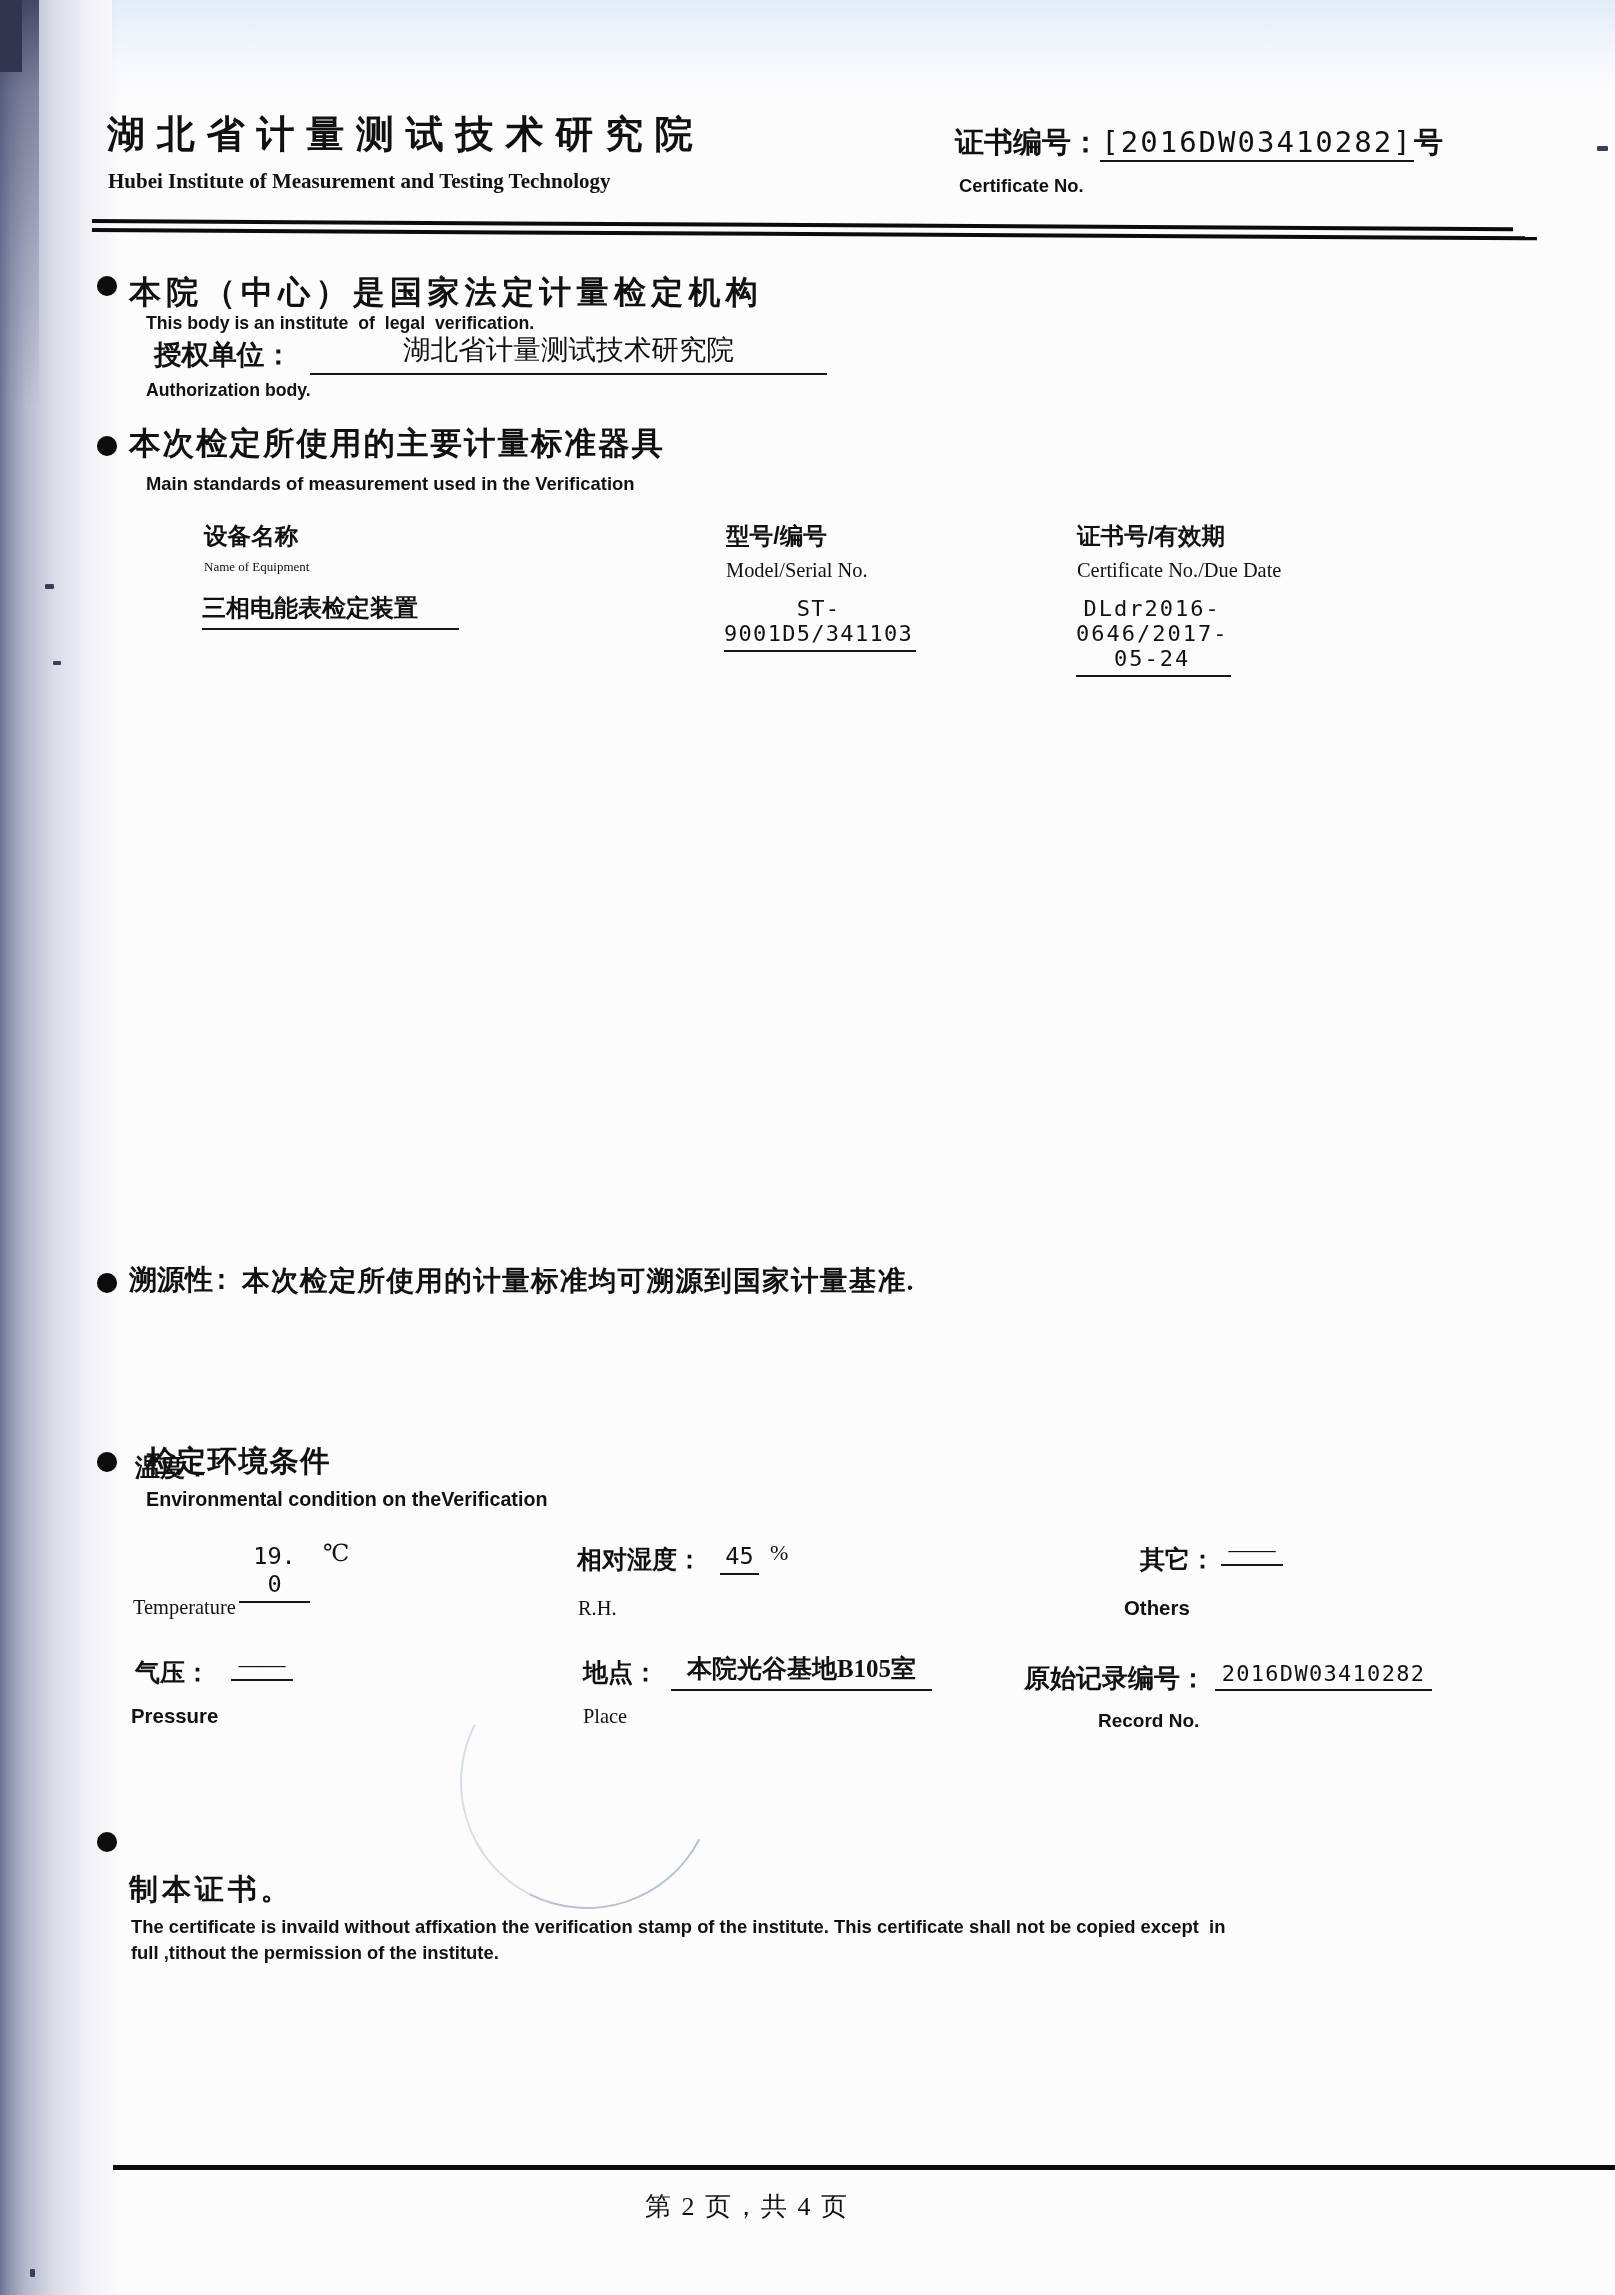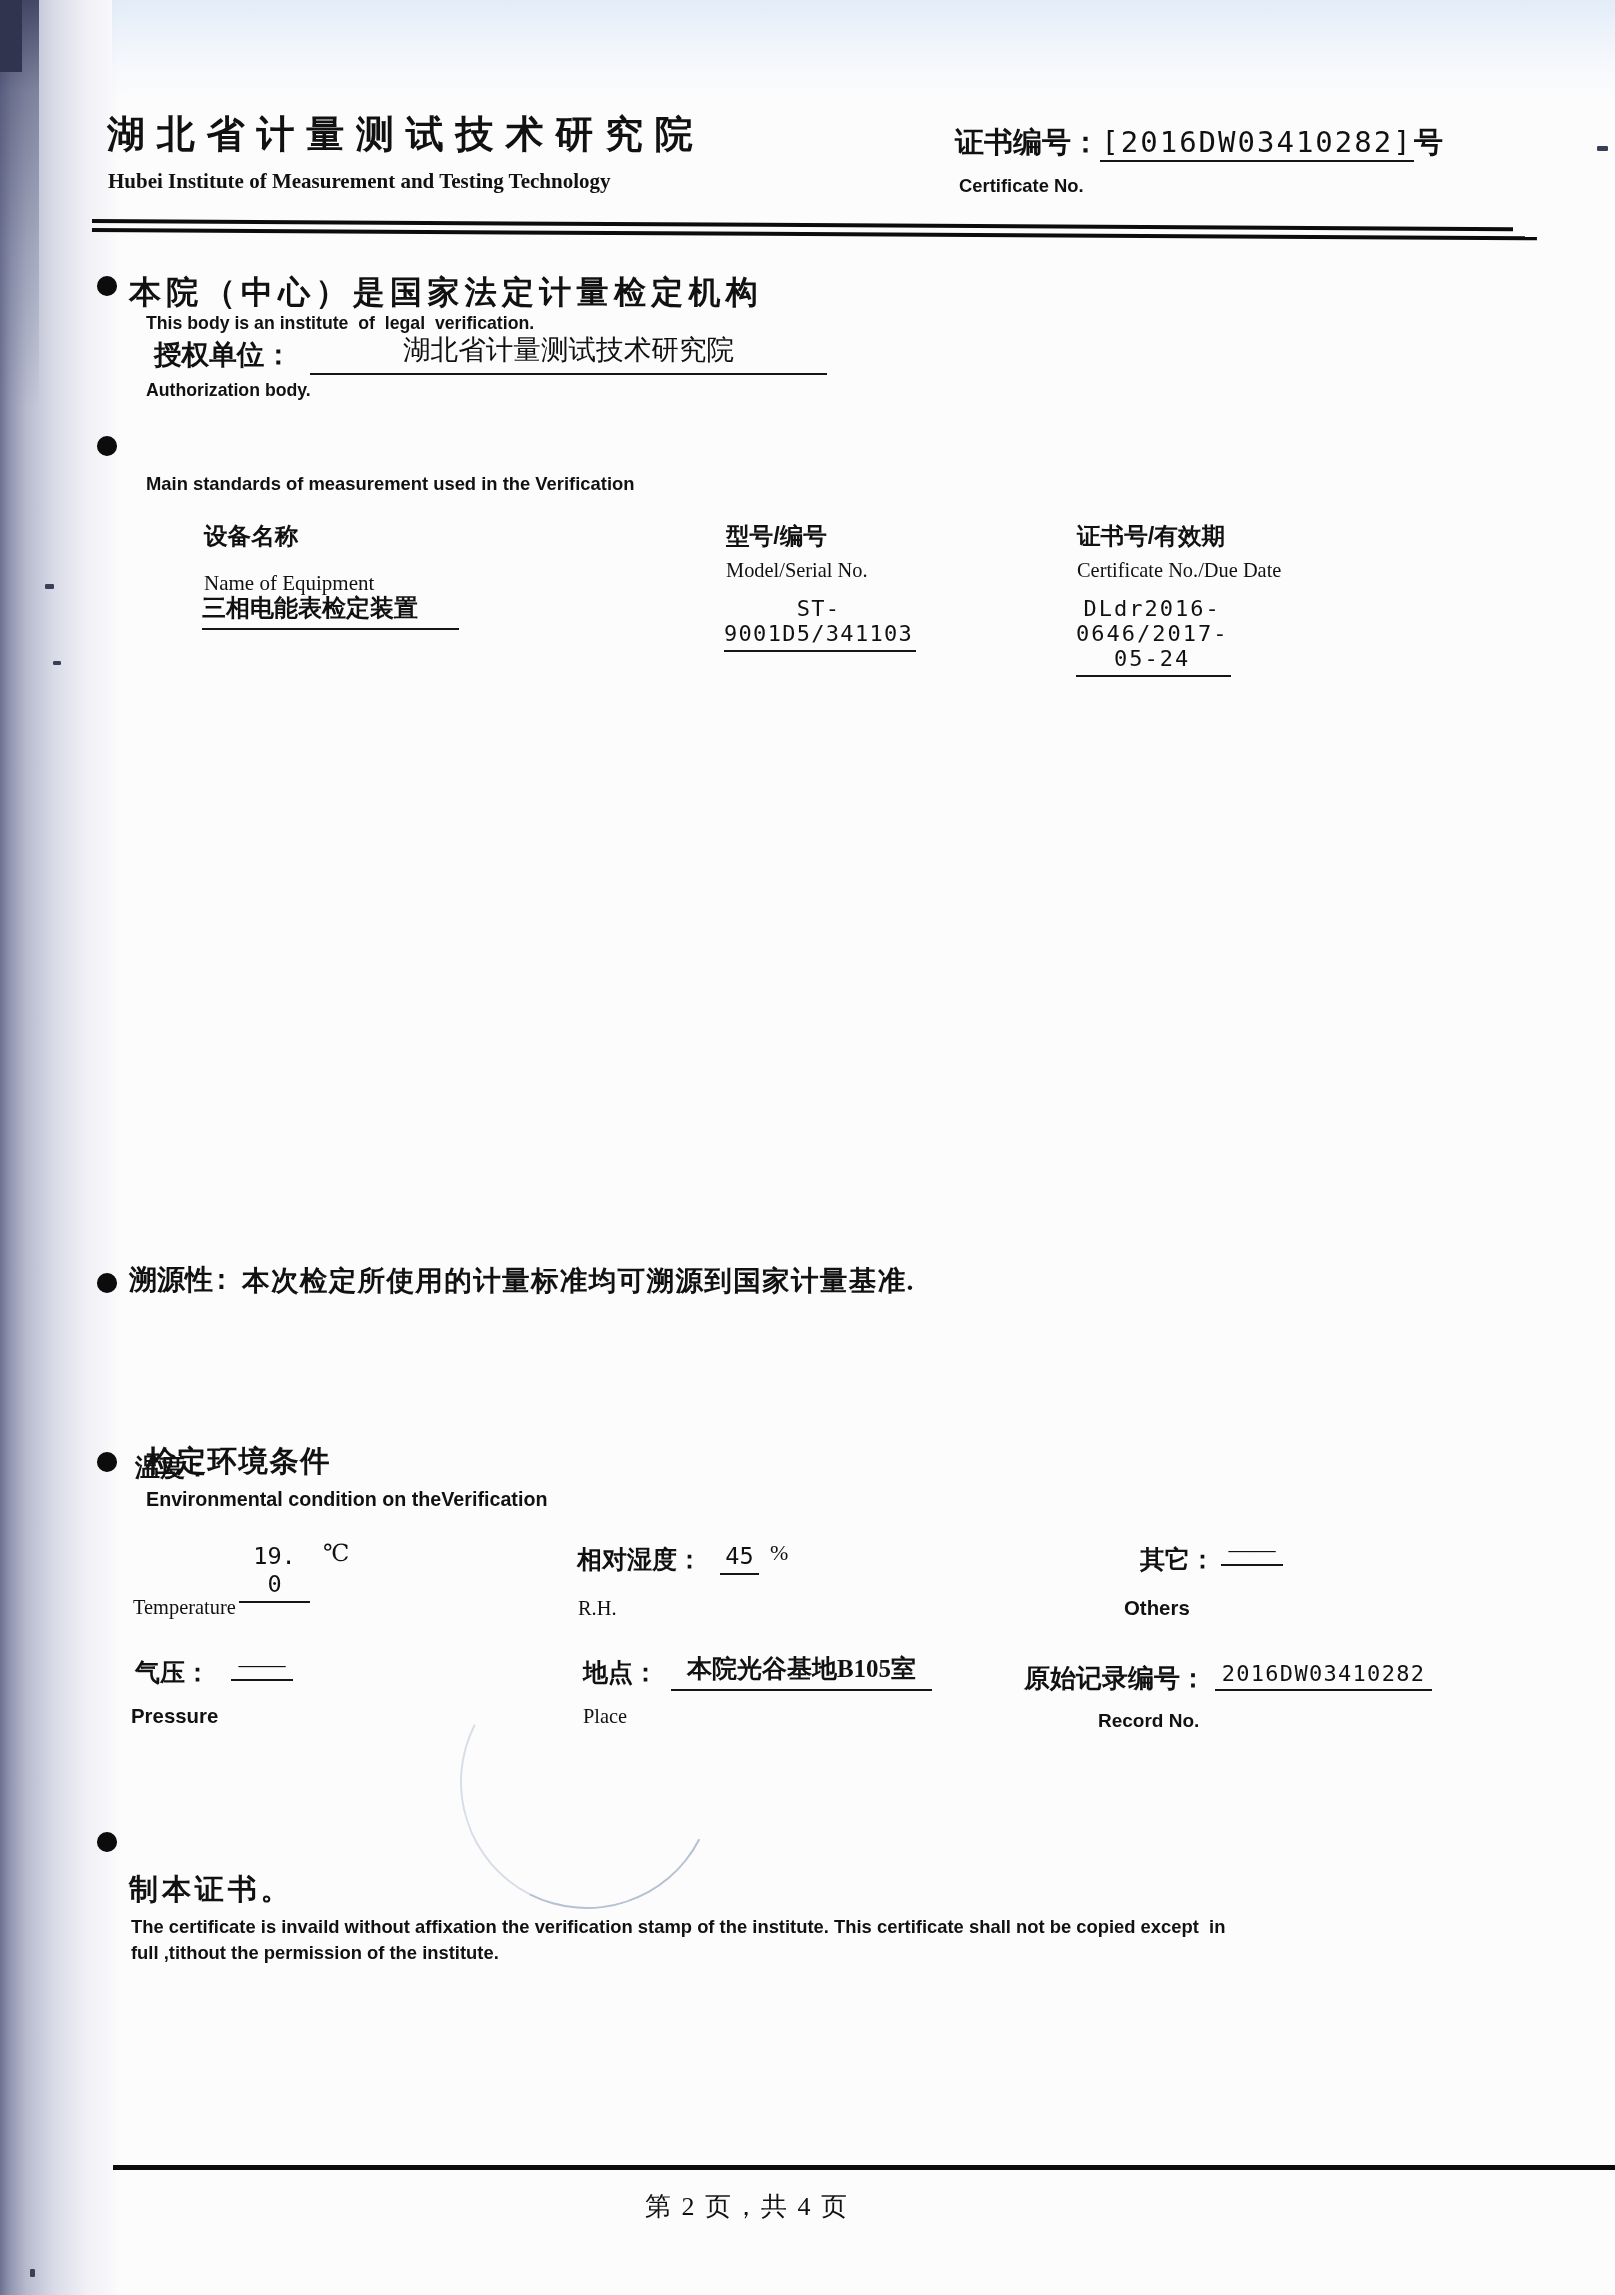--- a/index.html
+++ b/index.html
@@ -92,27 +92,28 @@
   </div>
 
   <span class="abs bullet" style="left:97px;top:276px;"></span>
   <div class="abs f-cnb" style="left:129px;top:271px;font-size:32px;letter-spacing:5.3px;" data-bind="legal_body_section.title_cn">本院（中心）是国家法定计量检定机构</div>
   <div class="abs f-sansb" style="left:146px;top:313px;font-size:17.7px;" data-bind="legal_body_section.subtitle_en">This body is an institute  of  legal  verification.</div>
   <div class="abs f-kai" style="left:154px;top:336px;font-size:27.6px;font-weight:bold;" data-bind="legal_body_section.authorization_label_cn">授权单位：</div>
   <span class="abs uline f-kai" style="left:310px;top:331px;width:517px;font-size:27.6px;padding-bottom:5.3px;" data-bind="legal_body_section.authorization_value_cn">湖北省计量测试技术研究院</span>
   <div class="abs f-sansb" style="left:146px;top:380px;font-size:17.7px;" data-bind="legal_body_section.authorization_label_en">Authorization body.</div>
 
   <span class="abs bullet" style="left:97px;top:436px;"></span>
+  <div class="abs f-cnb" style="left:129px;top:423px;font-size:31.5px;letter-spacing:2px;" data-bind="standards_section.title_cn">本次检定所使用的主要计量标准器具</div>
   <div class="abs f-sansb" style="left:146px;top:473px;font-size:18.4px;" data-bind="standards_section.subtitle_en">Main standards of measurement used in the Verification</div>
 
   <div class="abs f-cnb" style="left:204px;top:520px;font-size:23.6px;" data-bind="standards_section.table.columns.0.header_cn">设备名称</div>
   <div class="abs f-cnb" style="left:726px;top:520px;font-size:23.6px;" data-bind="standards_section.table.columns.1.header_cn">型号/编号</div>
   <div class="abs f-cnb" style="left:1077px;top:520px;font-size:23.6px;" data-bind="standards_section.table.columns.2.header_cn">证书号/有效期</div>
 
-  <div class="abs f-serif" style="left:204px;top:571px;font-size:21px;" data-bind="standards_section.table.columns.0.header_en">Name of Equipment</div>
+  <div class="abs f-serif" style="left:204px;top:559px;font-size:13px;" data-bind="standards_section.table.columns.0.header_en">Name of Equipment</div>
   <div class="abs f-serif" style="left:726px;top:559px;font-size:20.4px;" data-bind="standards_section.table.columns.1.header_en">Model/Serial No.</div>
   <div class="abs f-serif" style="left:1077px;top:559px;font-size:20.4px;" data-bind="standards_section.table.columns.2.header_en">Certificate No./Due Date</div>
 
   <div class="abs" style="left:0;top:0;">
     <span class="abs uline f-kai" style="left:202px;top:592px;width:257px;font-size:24px;text-align:left;padding-bottom:3.9px;font-weight:bold;" data-bind="standards_section.table.rows.0.equipment">三相电能表检定装置</span>
     <span class="abs uline f-mono" style="left:724px;top:596px;font-size:22px;letter-spacing:1.3px;padding:0 2.6px 3.9px 0;border-bottom-width:2px;" data-bind="standards_section.table.rows.0.model_serial">ST-9001D5/341103</span>
     <span class="abs uline f-mono" style="left:1076px;top:596px;font-size:22px;letter-spacing:2px;padding:0 2.6px 3.9px 0;border-bottom-width:2px;" data-bind="standards_section.table.rows.0.certificate_due">DLdr2016-0646/2017-05-24</span>
   </div>
 
   <span class="abs bullet" style="left:97px;top:1273px;"></span>

